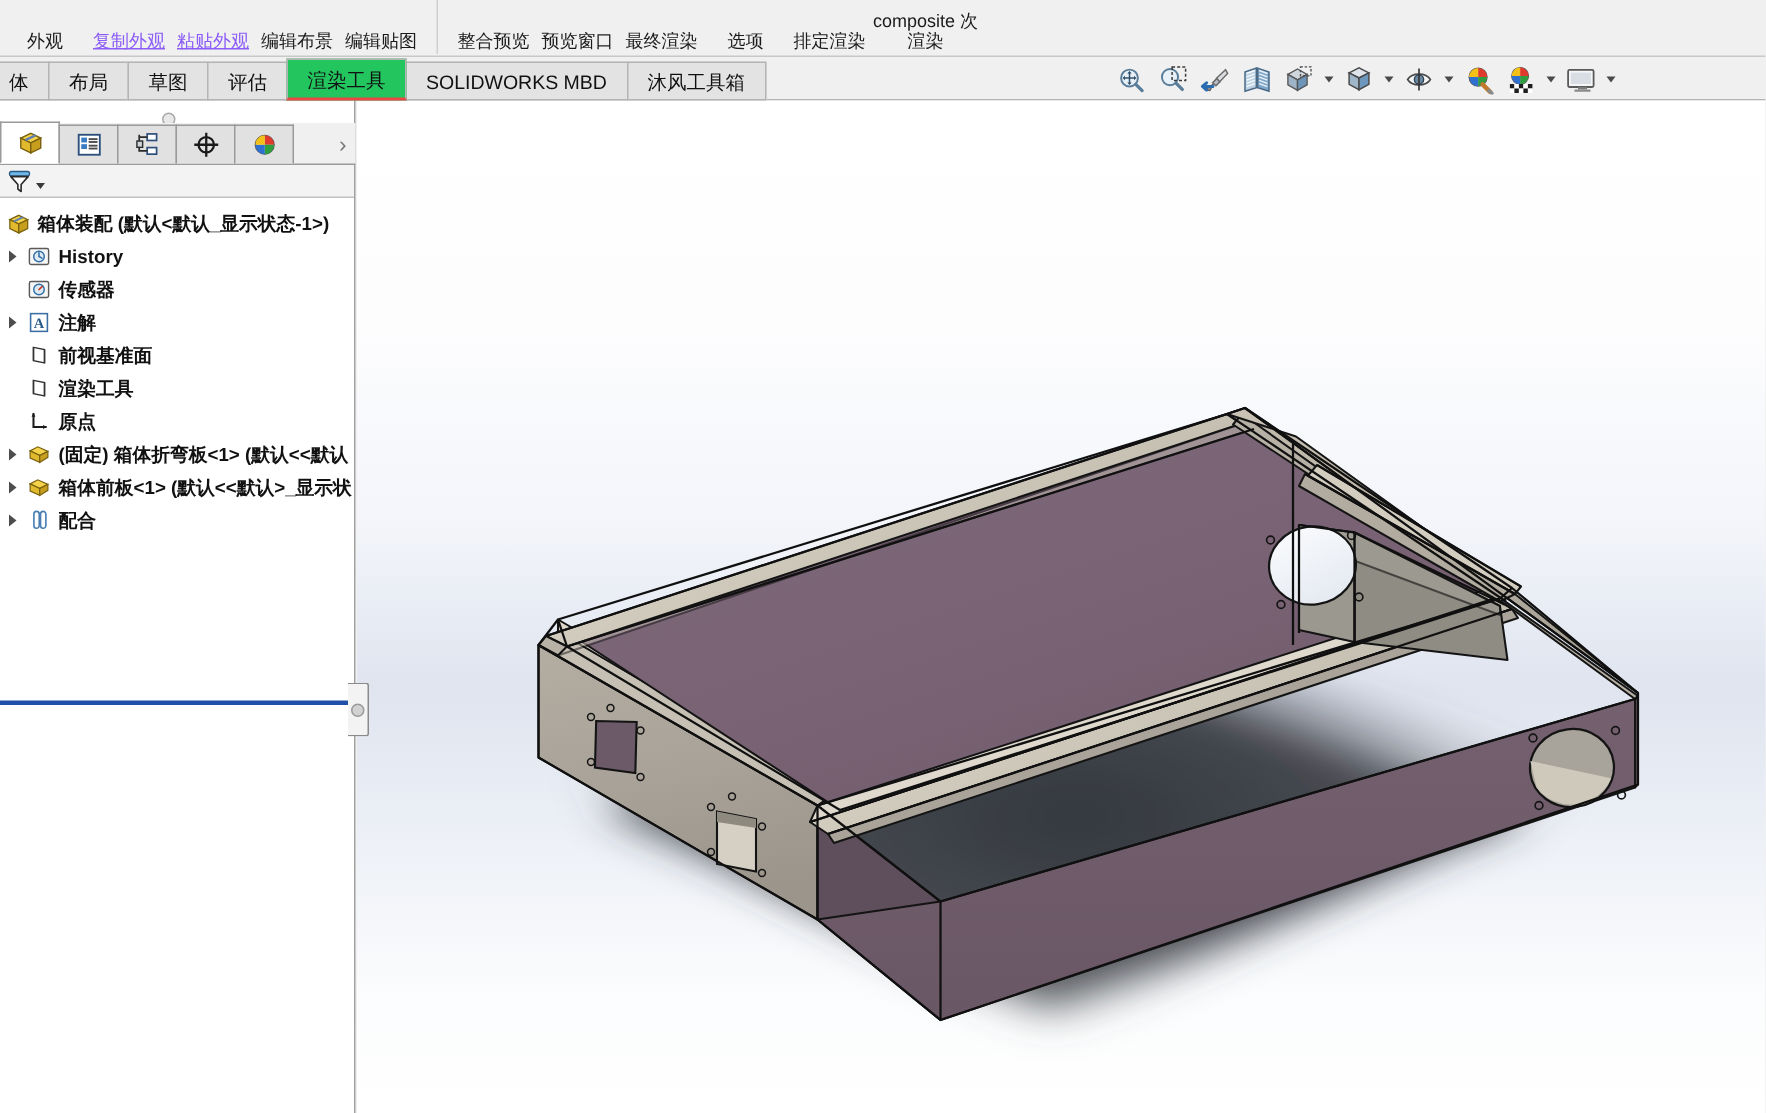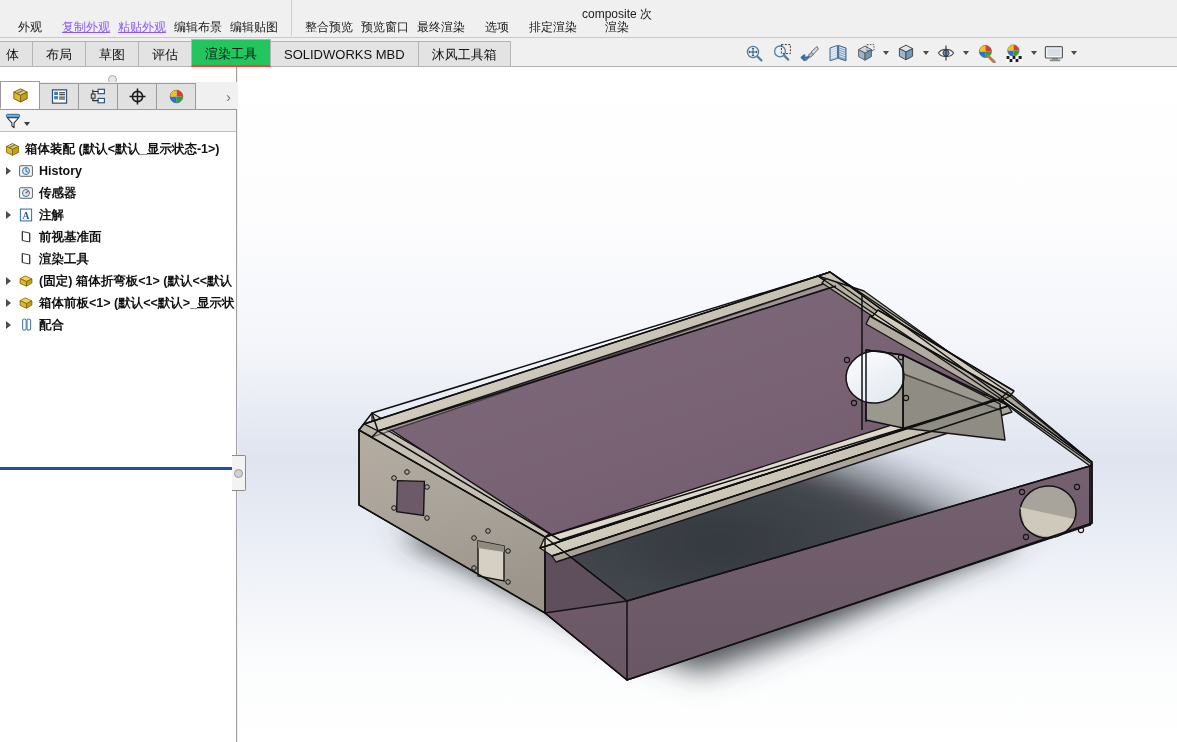--- a/index.html
+++ b/index.html
@@ -402,20 +402,31 @@
         <span class="tico">
           <svg width="16" height="16" viewBox="0 0 20 20">
             <path d="M5.4 3.2 L14.6 5 L14.6 16.2 L5.4 14.4z" fill="#ffffff" stroke="#333" stroke-width="1.2"></path>
             <path d="M5.4 3.2 L5.4 14.4 M14.6 5 L14.6 16.2" stroke="#333" stroke-width="1.2"></path>
           </svg>
         </span>
         <span class="tlabel">渲染工具</span>
       </div>
 
 
+      <div class="trow">
+        <span class="arrow"></span>
+        <span class="tico">
+          <svg width="16" height="16" viewBox="0 0 20 20">
+            <path d="M5.4 3 L5.4 14.6 L16.4 14.6" fill="none" stroke="#1b1b1b" stroke-width="1.7"></path>
+            <path d="M16.4 14.6 l-3 -1.6 v3.2z" fill="#1b1b1b"></path>
+            <path d="M5.4 3 l-1.6 3 h3.2z" fill="#1b1b1b"></path>
+          </svg>
+        </span>
+        <span class="tlabel">原点</span>
+      </div>
 
       <div class="trow">
         <span class="arrow has"></span>
         <span class="tico">
           <svg width="16" height="16" viewBox="0 0 20 20">
             <path d="M2.6 7 L9 3.6 L17.4 7.4 L10.6 10.8z" fill="#f4d24a" stroke="#7a6210" stroke-width="1"></path>
             <path d="M2.6 7 L2.6 13 L10.6 16.6 L10.6 10.8z" fill="#e0b92c" stroke="#7a6210" stroke-width="1"></path>
             <path d="M17.4 7.4 L17.4 12.4 L10.6 16.6 L10.6 10.8z" fill="#c79e1e" stroke="#7a6210" stroke-width="1"></path>
           </svg>
         </span>

